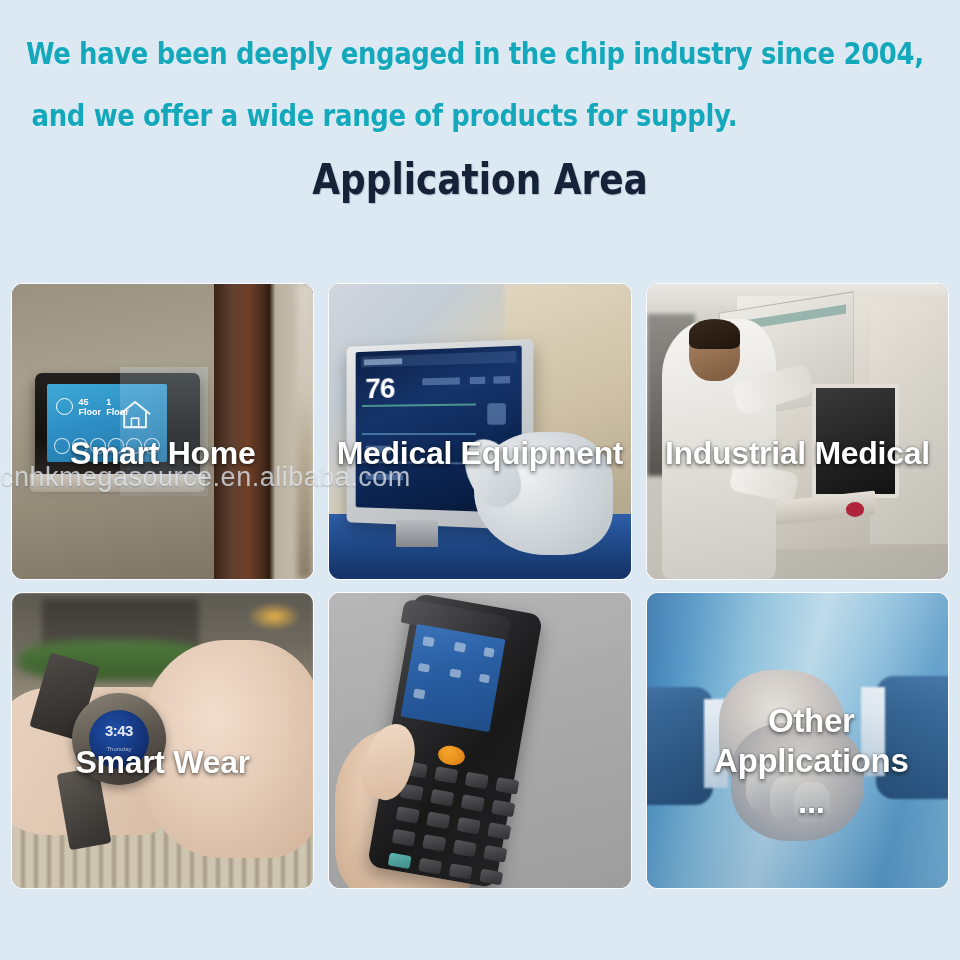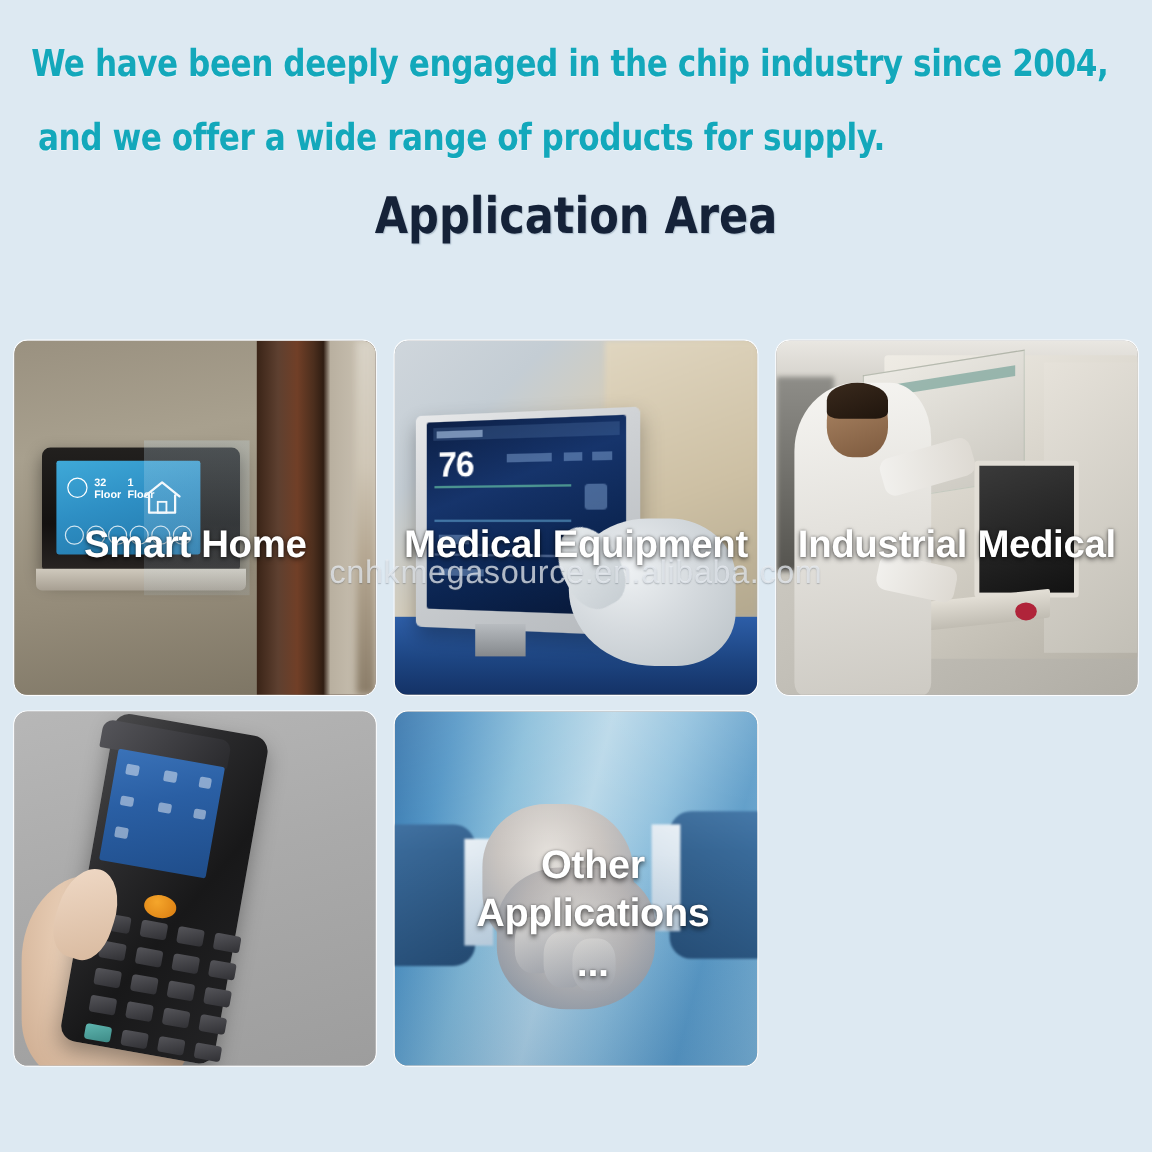--- a/index.html
+++ b/index.html
@@ -64,21 +64,21 @@
     letter-spacing:-0.3px;
     text-shadow:0 2px 4px rgba(0,0,0,0.55), 0 0 2px rgba(0,0,0,0.4);
     z-index:8;
     pointer-events:none;
   }
   .label-mid{ top:152px; }
   .label-other{ top:108px; font-size:33px; line-height:1.22;margin-left:14px; }
 
   
   .watermark{
-    position:absolute;left:0;top:462px;width:960px;text-align:center;
+    position:absolute;left:0;top:462px;width:960px;text-align:left;
     font-size:27px;color:rgba(235,240,245,0.72);
     letter-spacing:0.5px;
     text-shadow:0 1px 1px rgba(60,70,80,0.30);
     z-index:30;pointer-events:none;white-space:nowrap;
   }
 
   
   .sh-wall{position:absolute;inset:0;
     background:linear-gradient(100deg,#8e8675 0%,#a39a87 35%,#9d9482 62%,#8b8271 78%,#6b5f52 80%,#4a3326 85%,#3c2519 92%,#5c4334 100%);}
   .sh-wall2{position:absolute;left:0;top:0;width:67%;height:100%;
@@ -272,21 +272,21 @@
       <div class="sh-wall2"></div>
       <div class="sh-door">
         <div class="sh-door-room"></div>
       </div>
       <div class="sh-panel"></div>
       <div class="sh-panel-base"></div>
       <div class="sh-screen">
         <div class="sh-wx">
           <div class="sh-sun"></div>
           <div>
-            <b>32</b>
+            <b>45</b>
             <b>Floor</b>
           </div>
           <div>
             <b>1</b>
             <b>Floor</b>
           </div>
         </div>
         <svg class="sh-house" viewBox="0 0 40 36">
           <path d="M4 17 L20 4 L36 17 M8 16 V32 H32 V16" fill="none" stroke="#ffffff" stroke-width="2.1" stroke-linejoin="round" stroke-linecap="round"></path>
           <rect x="16" y="22" width="8" height="10" fill="none" stroke="#ffffff" stroke-width="1.7"></rect>
@@ -346,20 +346,39 @@
       <div class="in-red"></div>
       <div class="in-person"></div>
       <div class="in-head"></div>
       <div class="in-hair"></div>
       <div class="in-arm"></div>
       <div class="in-arm2"></div>
     </div>
     <div class="card-label label-mid">Industrial Medical</div>
   </div>
 
+  <div class="card">
+    <div class="scene">
+      <div class="sw-bg"></div>
+      <div class="sw-bld"></div>
+      <div class="sw-green"></div>
+      <div class="sw-lamp"></div>
+      <div class="sw-rail"></div>
+      <div class="sw-arm"></div>
+      <div class="sw-hand"></div>
+      <div class="sw-strap"></div>
+      <div class="sw-strap2"></div>
+      <div class="sw-watch"></div>
+      <div class="sw-face">
+        <div class="sw-time">3:43</div>
+        <div class="sw-sub">Thursday</div>
+      </div>
+    </div>
+    <div class="card-label label-mid">Smart Wear</div>
+  </div>
 
   <div class="card">
     <div class="scene">
       <div class="lg-bg"></div>
       <div class="lg-hand"></div>
       <div class="lg-dev"></div>
       <div class="lg-top"></div>
       <div class="lg-scr">
         <div class="lg-ico" style="left:10%;top:12%;"></div>
         <div class="lg-ico" style="left:45%;top:12%;"></div>

